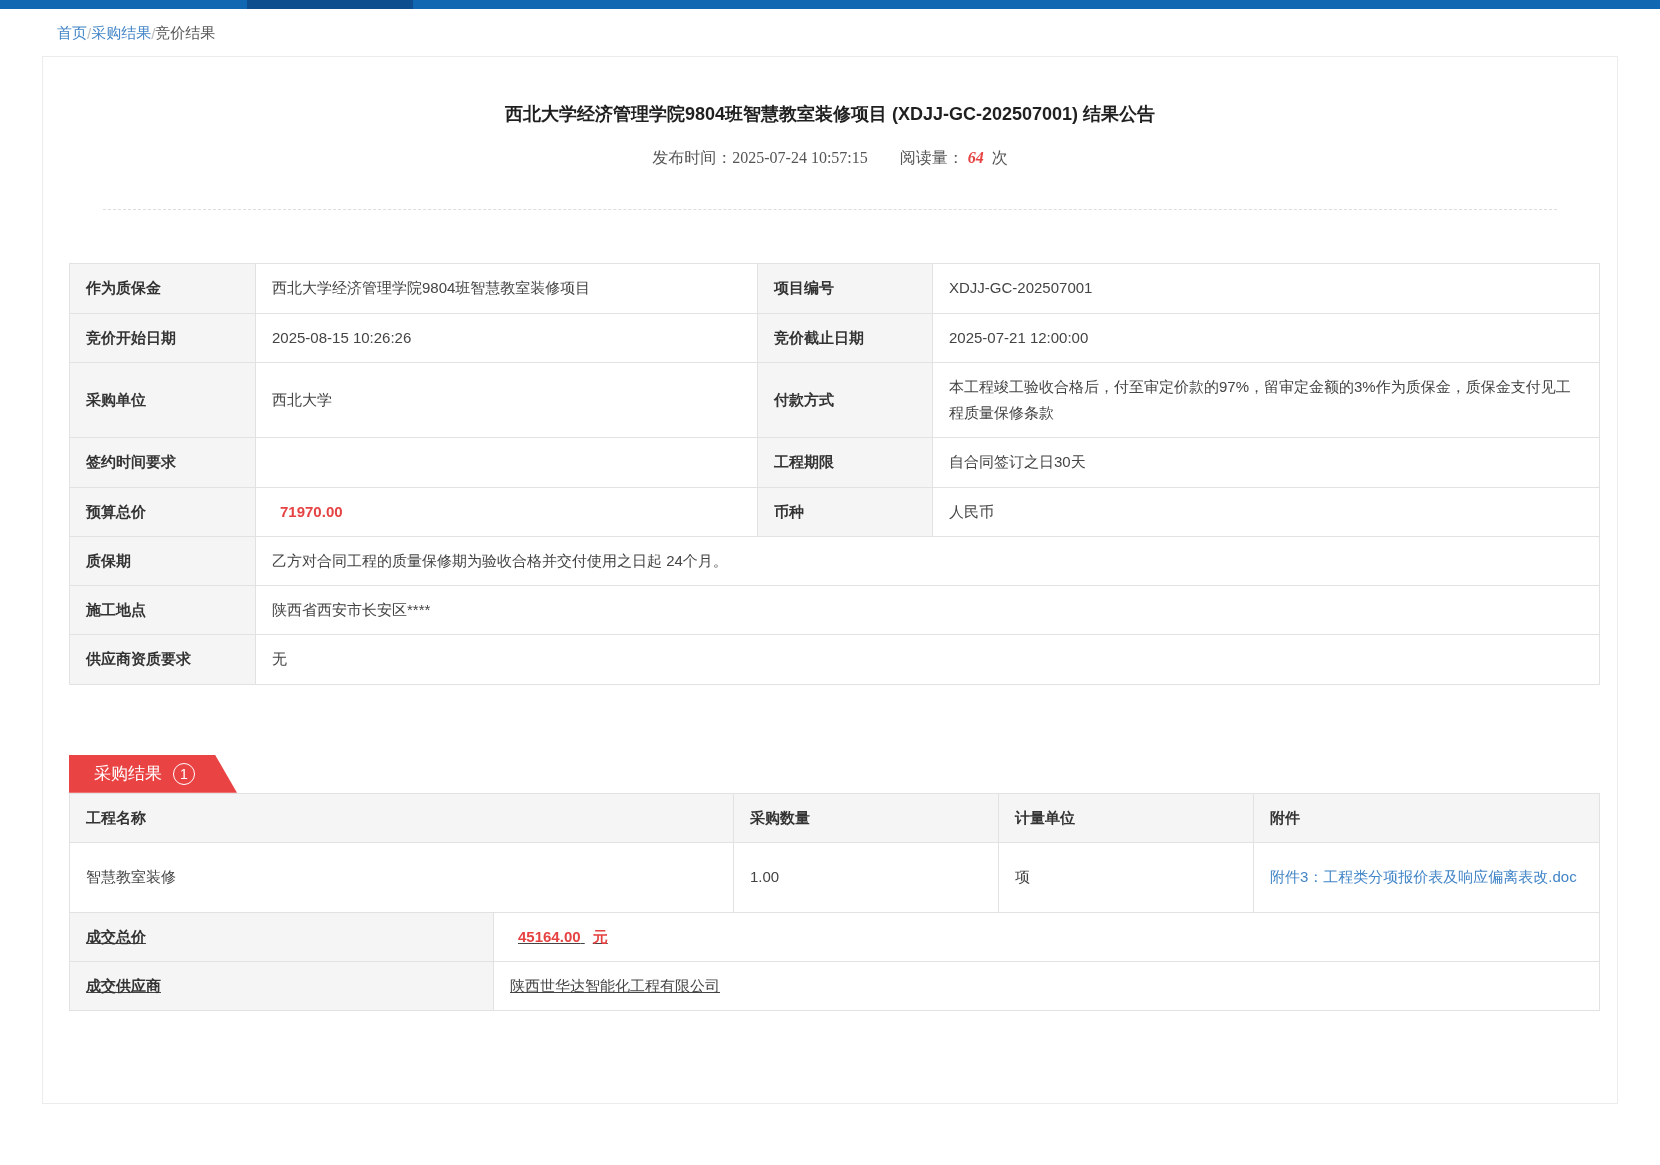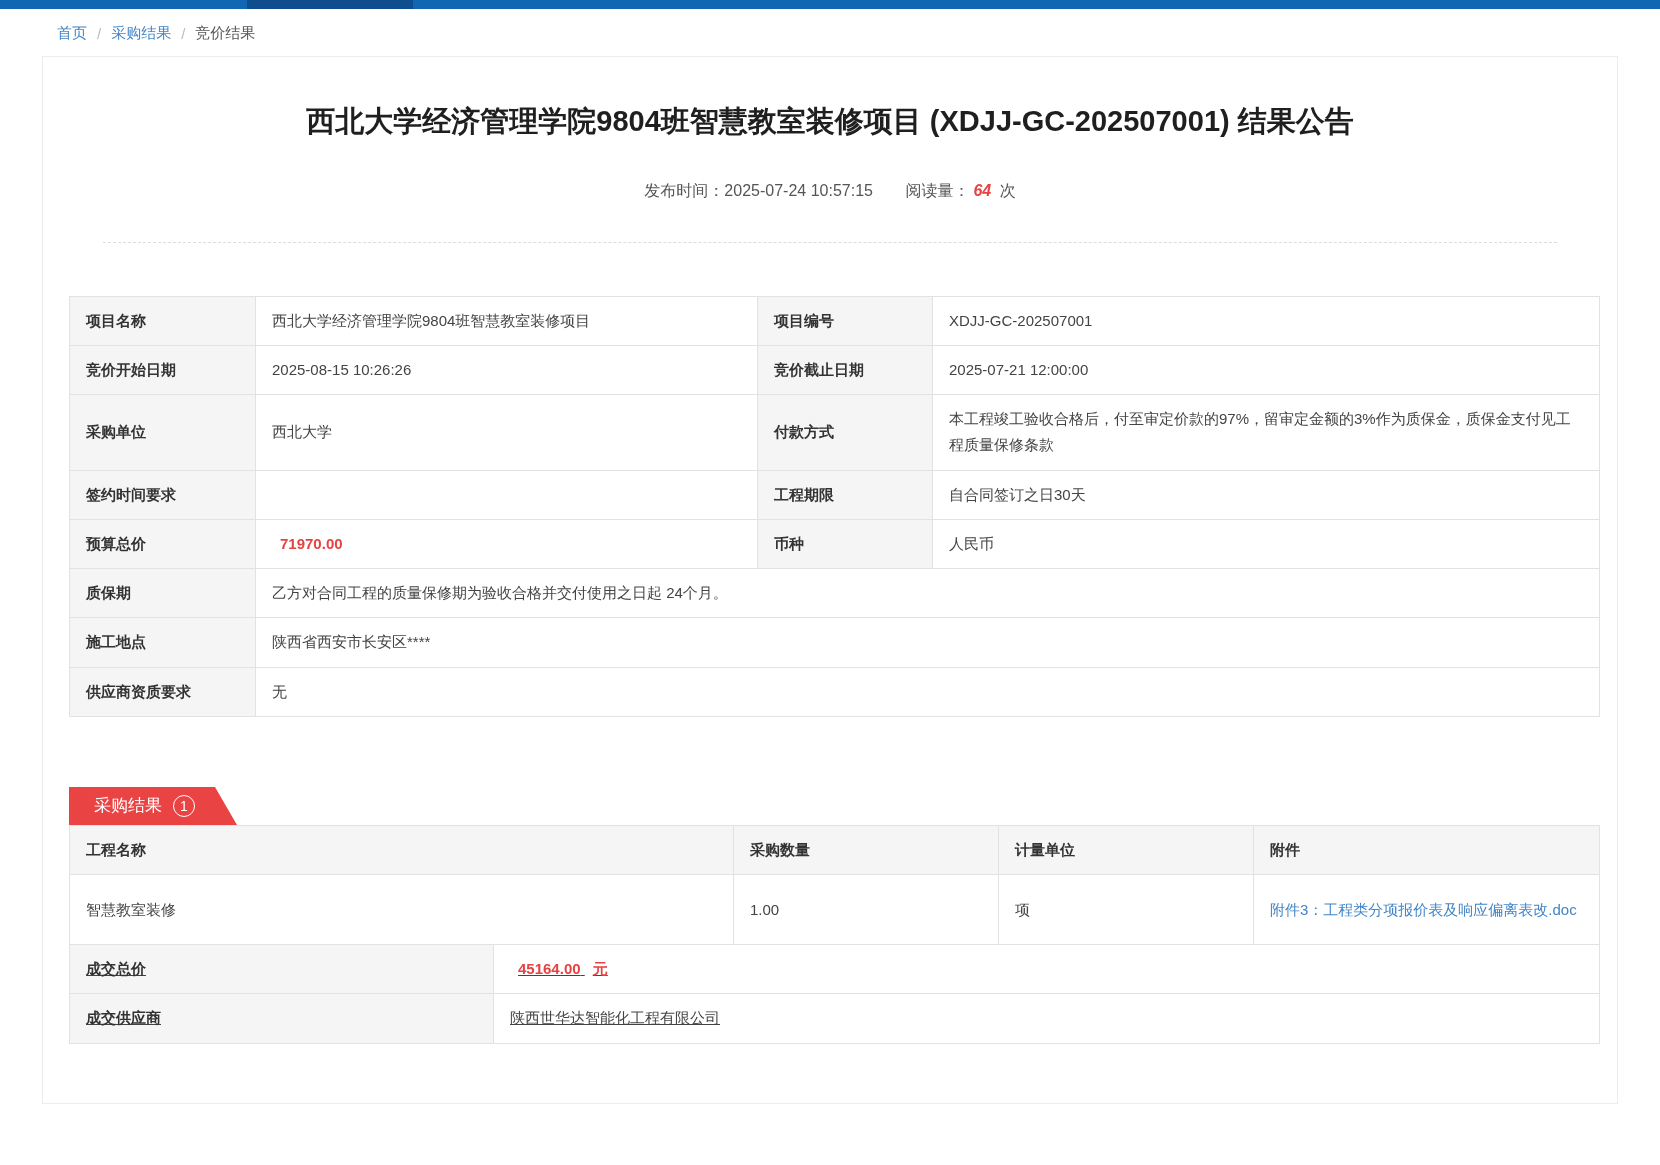--- a/index.html
+++ b/index.html
@@ -9,41 +9,42 @@
     background: #ffffff;
     font-family: "Liberation Sans", "DejaVu Sans", sans-serif;
     color: #444;
   }
   
   .topbar { position: relative; height: 9px; background: var(--accent, #1267b2); }
   .topbar-active { position: absolute; left: 247px; top: 0; width: 166px; height: 9px; background: var(--accent_dark, #0e4d8e); }
 
   
   .breadcrumb {
-    display: flex; align-items: center; gap: 10px;
+    display: flex; align-items: center; 
     padding: 15px 0 13px 57px; font-size: 15px; color: #999;
   }
   .breadcrumb a { color: var(--link, #4285c7); text-decoration: none; cursor: pointer; }
   .breadcrumb .sep { color: #bbb; }
   .breadcrumb .current { color: #555; }
 
   
   .card {
     margin: 0 42px; border: 1px solid #ececec; background: #fff;
     min-height: 1048px;
   }
   .card-header {
     text-align: center; padding: 46px 60px 0 60px;
   }
   .card-title {
-    font-size: 29px; font-weight: bold; color: #1f1f1f; line-height: 1.3;
+    font-size: 18px; font-weight: bold; color: #1f1f1f; line-height: 1.3;
   }
   .card-meta {
-    margin-top: 40px; padding-bottom: 40px; font-size: 16px; color: #555;
+    margin-top: 22px; padding-bottom: 40px; font-size: 16px; color: #555;
     border-bottom: 1px dashed #dcdcdc;
+    font-family: Liberation Serif, serif;
   }
   .card-meta .chunk { margin: 0 14px; }
   .views-count { color: var(--red, #e64242); font-style: italic; font-weight: bold; margin: 0 4px; }
 
   .tables { padding: 53px 17px 46px 26px; }
 
   table { width: 100%; border-collapse: collapse; table-layout: fixed; font-size: 15px; color: #444; }
   td { border: 1px solid #e2e2e2; padding: 11px 16px; line-height: 1.75; vertical-align: middle; word-break: break-all; }
   td.lbl { background: #f5f5f5; font-weight: bold; color: #333; }
   .red { color: var(--red, #e64242); font-weight: bold; margin-left: 8px; }
@@ -95,21 +96,21 @@
   <div class="tables">
     <table class="info">
       <colgroup>
           <col style="width:186px">
           <col style="width:502px">
           <col style="width:175px">
           <col>
         </colgroup>
       <tbody>
           <tr class="info-row">
-        <td class="lbl">项目名称</td>
+        <td class="lbl">作为质保金</td>
         <td>西北大学经济管理学院9804班智慧教室装修项目</td>
         <td class="lbl">项目编号</td>
         <td>XDJJ-GC-202507001</td>
       </tr>
       <tr class="info-row">
         <td class="lbl">竞价开始日期</td>
         <td>2025-08-15 10:26:26</td>
         <td class="lbl">竞价截止日期</td>
         <td>2025-07-21 12:00:00</td>
       </tr>

